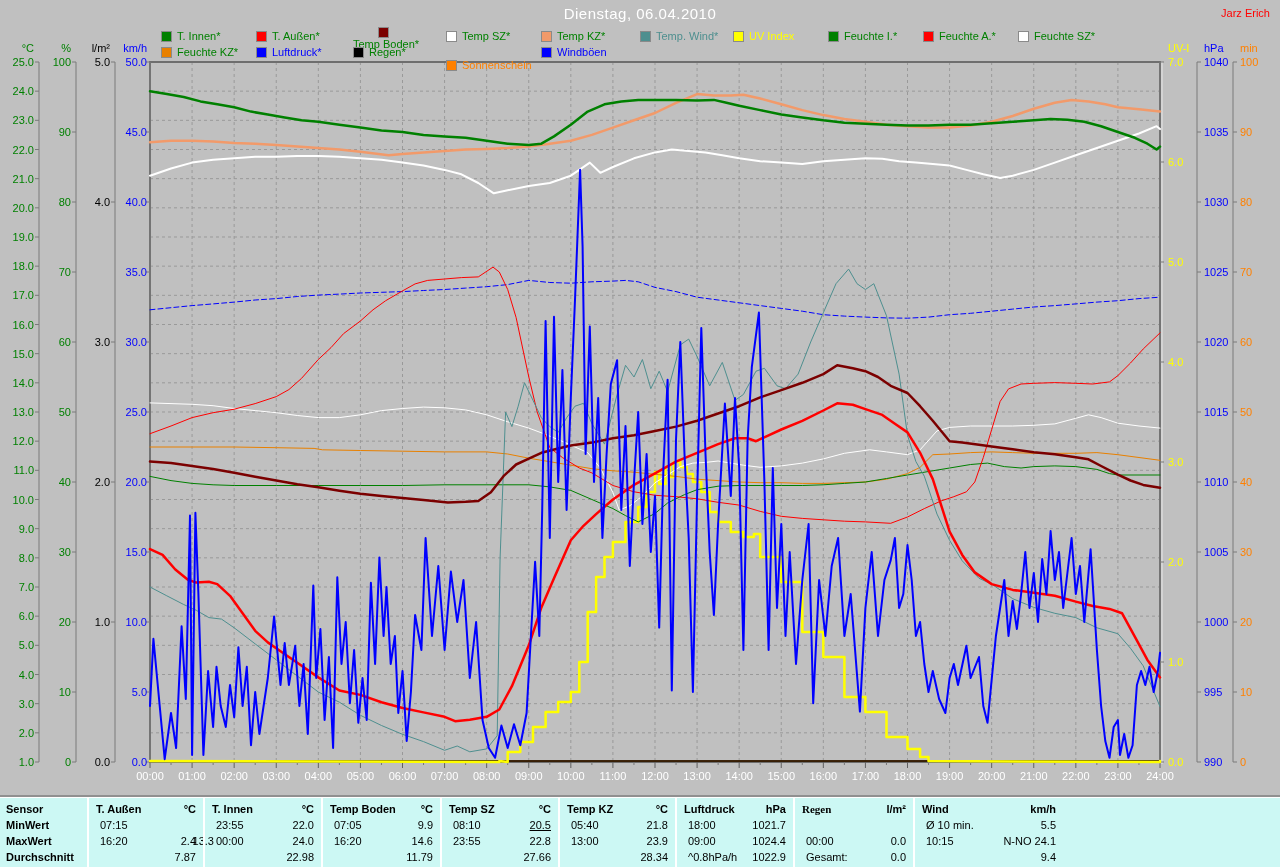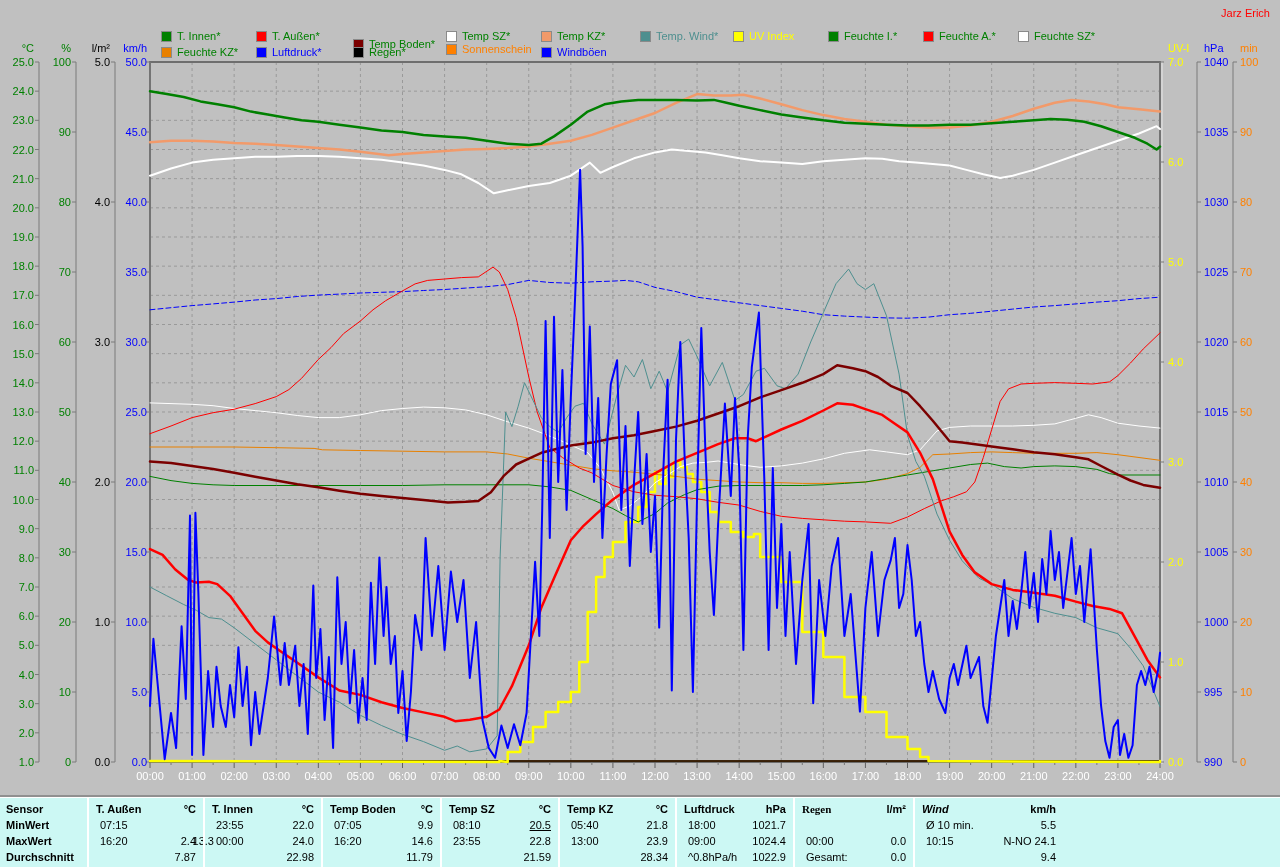--- a/index.html
+++ b/index.html
@@ -337,31 +337,32 @@
       <polyline fill="none" stroke="#ffffff" stroke-width="1" stroke-linejoin="round" stroke-linecap="round" points="150.0,402.9 171.0,403.6 192.1,404.3 213.1,405.7 234.2,408.5 255.2,410.6 276.3,412.7 297.3,415.5 318.3,417.6 339.4,417.6 360.4,414.8 381.5,410.6 402.5,408.5 423.5,407.1 444.6,407.8 465.6,409.9 486.7,414.8 507.7,421.8 528.8,428.1 545.6,434.4 562.4,441.4 575.0,447.0 587.7,452.6 600.3,468.0 612.9,492.5 619.2,510.0 629.8,505.8 642.4,496.0 655.0,482.7 667.6,475.0 680.3,466.6 692.9,463.1 705.5,462.4 718.1,461.0 730.8,463.1 743.4,465.2 760.2,467.3 781.3,465.9 802.3,463.1 823.3,458.9 844.4,453.3 869.6,449.8 886.5,451.9 907.5,454.7 920.1,449.8 937.0,430.9 949.6,427.4 970.6,426.0 991.7,426.0 1012.7,426.0 1033.8,425.3 1054.8,423.9 1075.8,418.3 1088.5,414.8 1101.1,417.6 1117.9,423.2 1139.0,426.0 1160.0,428.1"></polyline>
       <polyline fill="none" stroke="#ff0000" stroke-width="1" stroke-linejoin="round" stroke-linecap="round" points="150.0,433.7 171.0,426.0 192.1,417.6 213.1,412.7 234.2,409.2 255.2,403.6 276.3,396.6 288.9,389.6 301.5,378.4 318.3,359.5 331.0,347.6 343.6,333.6 360.4,321.0 373.0,309.8 385.7,300.7 402.5,290.9 415.1,283.9 427.7,280.4 444.6,279.0 461.4,277.6 478.3,276.9 493.0,267.1 499.3,272.0 507.7,289.5 516.1,317.5 528.8,377.0 537.2,412.0 549.8,447.7 562.4,457.5 579.3,468.0 591.9,472.9 612.9,485.5 634.0,491.8 655.0,495.3 676.0,496.7 697.1,498.8 718.1,502.3 739.2,505.1 760.2,511.4 781.3,516.3 802.3,518.4 823.3,519.8 844.4,521.2 865.4,521.9 890.7,523.3 907.5,517.0 924.3,508.6 941.2,500.9 953.8,496.7 966.4,491.8 974.8,482.0 983.3,457.5 991.7,429.5 1000.1,401.5 1008.5,388.9 1021.1,384.0 1033.8,383.3 1054.8,382.6 1075.8,383.3 1092.7,384.0 1109.5,381.9 1117.9,375.6 1130.5,363.0 1143.2,349.0 1160.0,332.9"></polyline>
       <polyline fill="none" stroke="#4e8f8f" stroke-width="1" stroke-linejoin="round" stroke-linecap="round" points="150.0,587.0 166.8,595.8 183.7,604.5 196.3,610.3 208.9,617.6 221.5,619.1 234.2,627.8 255.2,643.9 276.3,659.9 297.3,676.0 318.3,692.0 339.4,702.2 360.4,715.3 381.5,725.5 402.5,734.3 423.5,741.6 444.6,750.3 457.2,746.0 469.8,751.8 486.7,748.9 497.2,735.8 500.1,557.8 505.6,412.0 511.9,426.6 518.2,406.2 524.5,382.8 533.0,400.3 541.4,417.8 549.8,426.6 558.2,432.4 566.6,417.8 575.0,406.2 583.5,403.3 591.9,423.7 604.5,444.1 617.1,394.5 625.5,365.3 634.0,377.0 642.4,359.5 650.8,388.7 659.2,371.2 667.6,391.6 680.3,344.9 688.7,339.1 697.1,356.6 709.7,385.8 722.3,362.4 735.0,400.3 743.4,394.5 756.0,371.2 764.4,368.3 777.0,385.8 785.5,388.7 798.1,374.1 810.7,342.0 823.3,312.8 836.0,283.7 848.6,269.1 857.0,283.7 865.4,289.5 873.8,283.7 886.5,315.8 899.1,374.1 907.5,435.3 915.9,461.6 924.3,476.2 937.0,514.1 949.6,540.3 962.2,560.8 979.0,578.3 991.7,584.1 1012.7,598.7 1033.8,607.4 1054.8,613.3 1075.8,617.6 1096.9,627.8 1117.9,633.7 1130.5,648.3 1143.2,665.8 1160.0,706.6"></polyline>
       <polyline fill="none" stroke="#ffffff" stroke-width="2" stroke-linejoin="round" stroke-linecap="round" points="150.0,175.7 171.0,168.5 192.1,162.6 213.1,159.7 234.2,158.3 255.2,156.8 276.3,156.8 297.3,155.9 318.3,155.9 339.4,156.8 360.4,158.3 381.5,159.7 402.5,162.6 423.5,165.5 444.6,169.9 461.4,174.3 478.3,183.0 493.8,193.3 507.7,190.3 528.8,186.0 549.8,183.0 570.8,175.7 579.3,169.9 589.8,162.6 600.3,172.8 612.9,167.0 634.0,158.3 655.0,152.4 671.8,149.5 688.7,151.0 705.5,152.4 722.3,155.3 739.2,158.3 760.2,161.2 781.3,162.6 802.3,164.1 823.3,161.2 844.4,159.7 865.4,158.3 882.3,158.8 899.1,161.2 915.9,162.6 932.8,164.1 949.6,165.5 966.4,169.9 983.3,174.3 1000.1,178.1 1012.7,175.7 1033.8,169.9 1054.8,162.6 1075.8,155.3 1096.9,148.0 1117.9,140.8 1139.0,133.5 1156.6,126.2 1160.0,129.1"></polyline>
       <polyline fill="none" stroke="#f29a6a" stroke-width="2.5" stroke-linejoin="round" stroke-linecap="round" points="150.0,142.2 171.0,140.8 192.1,140.8 213.1,141.6 234.2,143.1 255.2,143.7 276.3,145.1 297.3,146.6 318.3,148.0 339.4,149.5 360.4,151.8 388.6,155.3 402.5,153.9 423.5,152.4 444.6,151.0 465.6,149.5 486.7,148.9 507.7,148.0 528.8,146.6 549.8,143.7 570.8,140.8 591.9,134.9 612.9,127.6 634.0,120.3 655.0,113.0 676.0,102.8 697.1,94.1 713.9,95.5 730.8,95.5 743.4,94.7 760.2,98.5 781.3,104.3 802.3,110.1 823.3,115.1 844.4,118.9 865.4,121.8 886.5,124.7 907.5,126.2 928.5,127.6 949.6,127.6 970.6,125.6 991.7,121.8 1012.7,116.0 1033.8,108.7 1054.8,102.8 1071.6,99.9 1088.5,101.4 1105.3,104.3 1117.9,107.2 1139.0,109.3 1160.0,111.6"></polyline>
       <polyline fill="none" stroke="#008000" stroke-width="2.5" stroke-linejoin="round" stroke-linecap="round" points="150.0,91.2 166.8,94.1 183.7,97.0 200.5,101.4 217.3,104.3 234.2,107.2 251.0,111.6 267.8,114.5 284.7,117.4 301.5,120.3 318.3,121.8 339.4,124.7 360.4,127.6 381.5,130.5 402.5,132.0 423.5,134.9 444.6,136.4 465.6,137.8 486.7,140.8 507.7,143.7 528.8,145.1 541.4,143.7 554.0,136.4 570.8,124.7 587.7,111.6 604.5,104.3 621.3,101.4 638.2,99.9 655.0,99.9 676.0,99.9 697.1,100.5 713.9,99.9 726.5,102.8 739.2,105.8 760.2,110.1 781.3,114.5 802.3,117.4 823.3,120.3 844.4,122.7 865.4,123.8 886.5,124.7 907.5,125.6 928.5,125.6 949.6,124.7 970.6,124.7 991.7,123.3 1012.7,121.8 1033.8,120.3 1050.6,118.9 1067.4,119.8 1084.3,121.8 1101.1,126.2 1117.9,132.0 1134.8,137.8 1147.4,143.7 1156.6,149.5 1160.0,146.6"></polyline>
       <polyline fill="none" stroke="#7b0000" stroke-width="2.5" stroke-linejoin="round" stroke-linecap="round" points="150.0,461.6 171.0,463.0 192.1,466.0 213.1,468.9 234.2,472.7 255.2,476.8 276.3,480.5 297.3,484.3 318.3,487.3 339.4,490.7 360.4,493.7 381.5,496.0 402.5,498.0 423.5,500.1 447.9,502.4 465.6,501.8 478.3,501.0 490.9,492.2 503.5,476.2 516.1,464.5 528.8,458.7 541.4,452.8 558.2,448.5 570.8,445.5 591.9,442.6 612.9,438.3 634.0,435.3 655.0,431.0 676.0,426.6 697.1,420.8 718.1,413.5 739.2,406.2 760.2,397.4 781.3,390.1 802.3,382.8 823.3,374.1 837.2,365.3 852.8,368.3 865.4,371.2 878.0,377.0 890.7,385.8 907.5,393.0 920.1,406.2 932.8,420.8 949.6,441.2 962.2,442.6 979.0,444.7 991.7,446.4 1012.7,449.3 1033.8,452.3 1054.8,454.3 1075.8,457.2 1088.5,459.3 1101.1,466.0 1117.9,474.7 1130.5,480.5 1143.2,484.9 1160.0,487.8"></polyline>
       <polyline fill="none" stroke="#ff0000" stroke-width="2.5" stroke-linejoin="round" stroke-linecap="round" points="150.0,549.1 162.6,554.9 175.3,569.5 187.9,579.7 196.3,582.6 208.9,581.8 217.3,584.1 230.0,595.8 242.6,613.3 255.2,630.8 267.8,642.4 280.5,651.2 297.3,662.8 318.3,677.4 339.4,690.5 360.4,694.9 381.5,702.2 402.5,708.0 423.5,712.4 444.6,716.8 455.1,721.2 469.8,719.7 486.7,716.8 499.3,709.5 511.9,686.2 528.8,645.3 541.4,607.4 554.0,578.3 570.8,540.3 583.5,525.8 596.1,514.1 612.9,499.5 634.0,484.9 655.0,473.3 676.0,461.6 697.1,452.8 718.1,444.1 735.0,438.3 747.6,438.3 756.0,441.2 768.6,435.3 781.3,429.5 802.3,420.8 823.3,410.5 837.2,403.3 852.8,404.7 865.4,409.1 882.3,414.9 894.9,423.7 907.5,432.4 920.1,452.8 932.8,479.1 949.6,531.6 962.2,554.9 974.8,572.4 991.7,584.1 1012.7,589.9 1033.8,592.8 1054.8,595.8 1075.8,601.6 1092.7,606.0 1109.5,608.9 1122.1,613.3 1134.8,636.6 1147.4,659.9 1160.0,677.4"></polyline>
       <polyline fill="none" stroke="#0000ff" stroke-width="2" stroke-linejoin="round" stroke-linecap="round" points="150.0,706.0 153.4,638.8 158.4,692.0 164.7,759.2 171.0,713.0 176.1,748.0 181.6,626.2 185.8,699.0 190.0,515.6 192.1,755.0 195.4,512.8 198.4,594.0 203.4,755.0 208.1,671.0 213.1,727.0 216.5,666.8 220.7,706.0 225.8,727.0 230.0,685.0 234.2,717.2 238.4,647.2 242.6,706.0 246.8,666.8 251.0,745.2 255.2,692.0 259.4,734.0 267.8,678.0 274.1,616.4 280.5,685.0 284.7,643.0 288.9,685.0 295.2,645.8 299.4,706.0 303.6,664.0 307.8,734.0 313.3,585.6 316.2,678.0 320.4,629.0 324.6,720.0 328.9,657.0 333.1,748.0 337.3,577.2 341.5,664.0 345.7,622.0 349.9,703.2 354.1,650.0 358.3,722.8 362.5,678.0 366.7,720.0 370.9,582.8 375.1,664.0 379.4,557.6 383.6,636.0 386.5,587.0 390.7,664.0 394.9,636.0 398.3,713.0 402.5,671.0 406.7,741.0 410.9,692.0 415.1,615.0 421.4,650.0 425.6,538.0 432.0,636.0 438.3,566.0 444.6,650.0 450.9,571.6 457.2,622.0 463.5,580.0 469.8,678.0 476.1,622.0 482.5,720.0 488.8,748.0 495.1,757.8 501.4,725.6 507.7,748.0 514.0,724.2 520.3,745.2 526.6,713.0 530.9,636.0 535.1,561.8 539.3,636.0 542.2,510.0 545.6,321.0 549.8,538.0 554.0,316.8 558.2,482.0 562.4,370.0 566.6,510.0 570.8,398.0 575.0,300.0 580.1,169.8 582.6,246.8 585.6,454.0 589.8,326.6 594.0,482.0 598.2,398.0 602.4,538.0 606.6,454.0 610.8,384.0 617.1,360.2 621.3,510.0 625.5,426.0 629.8,566.0 634.0,482.0 638.2,412.0 642.4,524.0 646.6,454.0 650.8,552.0 655.0,496.0 659.2,627.6 663.4,468.0 667.6,379.8 671.8,690.6 676.0,440.0 680.3,342.0 684.5,454.0 688.7,538.0 692.9,692.0 697.1,496.0 701.3,328.0 705.5,454.0 709.7,552.0 713.9,615.0 718.1,524.0 724.9,403.6 730.8,496.0 735.0,398.0 739.2,468.0 743.4,650.0 747.6,440.0 751.8,367.2 758.9,312.6 764.4,482.0 768.6,650.0 772.8,468.0 777.0,608.0 781.3,524.0 785.5,636.0 789.7,552.0 796.0,664.0 802.3,580.0 808.6,524.0 813.2,703.2 819.1,580.0 825.4,636.0 831.7,566.0 838.1,538.0 844.4,636.0 850.7,594.0 859.9,711.6 865.4,608.0 871.7,552.0 878.0,636.0 884.4,580.0 890.7,560.4 894.9,538.0 899.1,608.0 903.3,594.0 907.5,545.0 911.7,580.0 915.9,636.0 920.1,622.0 924.3,664.0 928.5,692.0 932.8,671.0 939.1,699.0 945.4,713.0 949.6,678.0 953.8,664.0 958.0,685.0 966.4,645.8 970.6,678.0 979.0,657.0 983.3,706.0 987.5,722.8 995.9,636.0 1004.3,580.0 1008.5,636.0 1012.7,601.0 1016.9,629.0 1021.1,594.0 1025.3,552.0 1029.5,608.0 1033.8,573.0 1038.0,622.0 1042.2,559.0 1046.4,594.0 1050.6,531.0 1054.8,580.0 1059.0,552.0 1063.2,608.0 1067.4,573.0 1071.6,538.0 1075.8,594.0 1080.0,566.0 1084.3,622.0 1090.6,549.2 1096.9,650.0 1101.1,706.0 1105.3,741.0 1109.5,757.8 1113.7,727.0 1117.9,720.0 1120.0,755.0 1124.2,734.0 1128.4,757.8 1132.6,745.2 1136.9,685.0 1141.1,671.0 1145.3,685.0 1149.5,666.8 1153.7,692.0 1157.9,671.0 1160.0,652.8"></polyline>
     </svg>
+  <div class="title">Dienstag, 06.04.2010</div>
   <div class="attribution">Jarz Erich</div>
   <div id="legend">
       <div class="lg-item" style="left: 161px; top: 30px;">
         <span class="sw" style="background: rgb(0, 128, 0);"></span>
         <span style="color: rgb(0, 128, 0);">T. Innen*</span>
       </div>
       <div class="lg-item" style="left: 256px; top: 30px;">
         <span class="sw" style="background: rgb(255, 0, 0);"></span>
         <span style="color: rgb(0, 128, 0);">T. Außen*</span>
       </div>
-      <div class="lg-item" style="left: 353px; top: 38px;">
+      <div class="lg-item" style="left: 353px; top: 27px; flex-direction: column;">
         <span class="sw" style="background: rgb(123, 0, 0);"></span>
         <span style="color: rgb(0, 128, 0);">Temp Boden*</span>
       </div>
       <div class="lg-item" style="left: 446px; top: 30px;">
         <span class="sw" style="background: rgb(255, 255, 255);"></span>
         <span style="color: rgb(0, 128, 0);">Temp SZ*</span>
       </div>
       <div class="lg-item" style="left: 541px; top: 30px;">
         <span class="sw" style="background: rgb(242, 154, 106);"></span>
         <span style="color: rgb(0, 128, 0);">Temp KZ*</span>
@@ -391,21 +392,21 @@
         <span style="color: rgb(0, 128, 0);">Feuchte KZ*</span>
       </div>
       <div class="lg-item" style="left: 256px; top: 46px;">
         <span class="sw" style="background: rgb(0, 0, 255);"></span>
         <span style="color: rgb(0, 0, 255);">Luftdruck*</span>
       </div>
       <div class="lg-item" style="left: 353px; top: 46px;">
         <span class="sw" style="background: rgb(0, 0, 0);"></span>
         <span style="color: rgb(0, 128, 0);">Regen*</span>
       </div>
-      <div class="lg-item" style="left: 446px; top: 43px;">
+      <div class="lg-item" style="left: 446px; top: 59px;">
         <span class="sw" style="background: rgb(255, 128, 0);"></span>
         <span style="color: rgb(255, 128, 0);">Sonnenschein</span>
       </div>
       <div class="lg-item" style="left: 541px; top: 46px;">
         <span class="sw" style="background: rgb(0, 0, 255);"></span>
         <span style="color: rgb(0, 0, 255);">Windböen</span>
       </div>
     </div>
   <div id="datatable">
       <div class="cell bold" style="left: 6px; top: 4px;">Sensor</div>
@@ -436,21 +437,21 @@
       <div class="cell" style="left: 334px; top: 36px;">16:20</div>
       <div class="cell right" style="left: 353px; top: 36px; width: 80px;">14.6</div>
       <div class="cell right" style="left: 353px; top: 52px; width: 80px;">11.79</div>
       <div class="sep" style="left: 440px;"></div>
       <div class="cell bold" style="left: 449px; top: 4px;">Temp SZ</div>
       <div class="cell bold right" style="left: 481px; top: 4px; width: 70px;">°C</div>
       <div class="cell" style="left: 453px; top: 20px;">08:10</div>
       <div class="cell right" style="left: 471px; top: 20px; width: 80px; text-decoration: underline;">20.5</div>
       <div class="cell" style="left: 453px; top: 36px;">23:55</div>
       <div class="cell right" style="left: 471px; top: 36px; width: 80px;">22.8</div>
-      <div class="cell right" style="left: 471px; top: 52px; width: 80px;">21.59</div>
+      <div class="cell right" style="left: 471px; top: 52px; width: 80px;">27.66</div>
       <div class="sep" style="left: 558px;"></div>
       <div class="cell bold" style="left: 567px; top: 4px;">Temp KZ</div>
       <div class="cell bold right" style="left: 598px; top: 4px; width: 70px;">°C</div>
       <div class="cell" style="left: 571px; top: 20px;">05:40</div>
       <div class="cell right" style="left: 588px; top: 20px; width: 80px;">21.8</div>
       <div class="cell" style="left: 571px; top: 36px;">13:00</div>
       <div class="cell right" style="left: 588px; top: 36px; width: 80px;">23.9</div>
       <div class="cell right" style="left: 588px; top: 52px; width: 80px;">28.34</div>
       <div class="sep" style="left: 675px;"></div>
       <div class="cell bold" style="left: 684px; top: 4px;">Luftdruck</div>
@@ -462,21 +463,21 @@
       <div class="cell" style="left: 688px; top: 52px;">^0.8hPa/h</div>
       <div class="cell right" style="left: 706px; top: 52px; width: 80px;">1022.9</div>
       <div class="sep" style="left: 793px;"></div>
       <div class="cell bold" style="left: 802px; top: 4px; font-family: Liberation Serif, serif;">Regen</div>
       <div class="cell bold right" style="left: 836px; top: 4px; width: 70px;">l/m²</div>
       <div class="cell" style="left: 806px; top: 36px;">00:00</div>
       <div class="cell right" style="left: 826px; top: 36px; width: 80px;">0.0</div>
       <div class="cell" style="left: 806px; top: 52px; text-align: right;">Gesamt:</div>
       <div class="cell right" style="left: 826px; top: 52px; width: 80px;">0.0</div>
       <div class="sep" style="left: 913px;"></div>
-      <div class="cell bold" style="left: 922px; top: 4px; font-style: italic;">Wind</div>
+      <div class="cell bold" style="left: 922px; top: 4px;">Wind</div>
       <div class="cell bold right" style="left: 986px; top: 4px; width: 70px;">km/h</div>
       <div class="cell" style="left: 926px; top: 20px;">Ø 10 min.</div>
       <div class="cell right" style="left: 976px; top: 20px; width: 80px;">5.5</div>
       <div class="cell" style="left: 926px; top: 36px;">10:15</div>
       <div class="cell right" style="left: 976px; top: 36px; width: 80px;">N-NO 24.1</div>
       <div class="cell right" style="left: 976px; top: 52px; width: 80px;">9.4</div>
     </div>
 </div>
 
 </body></html>

